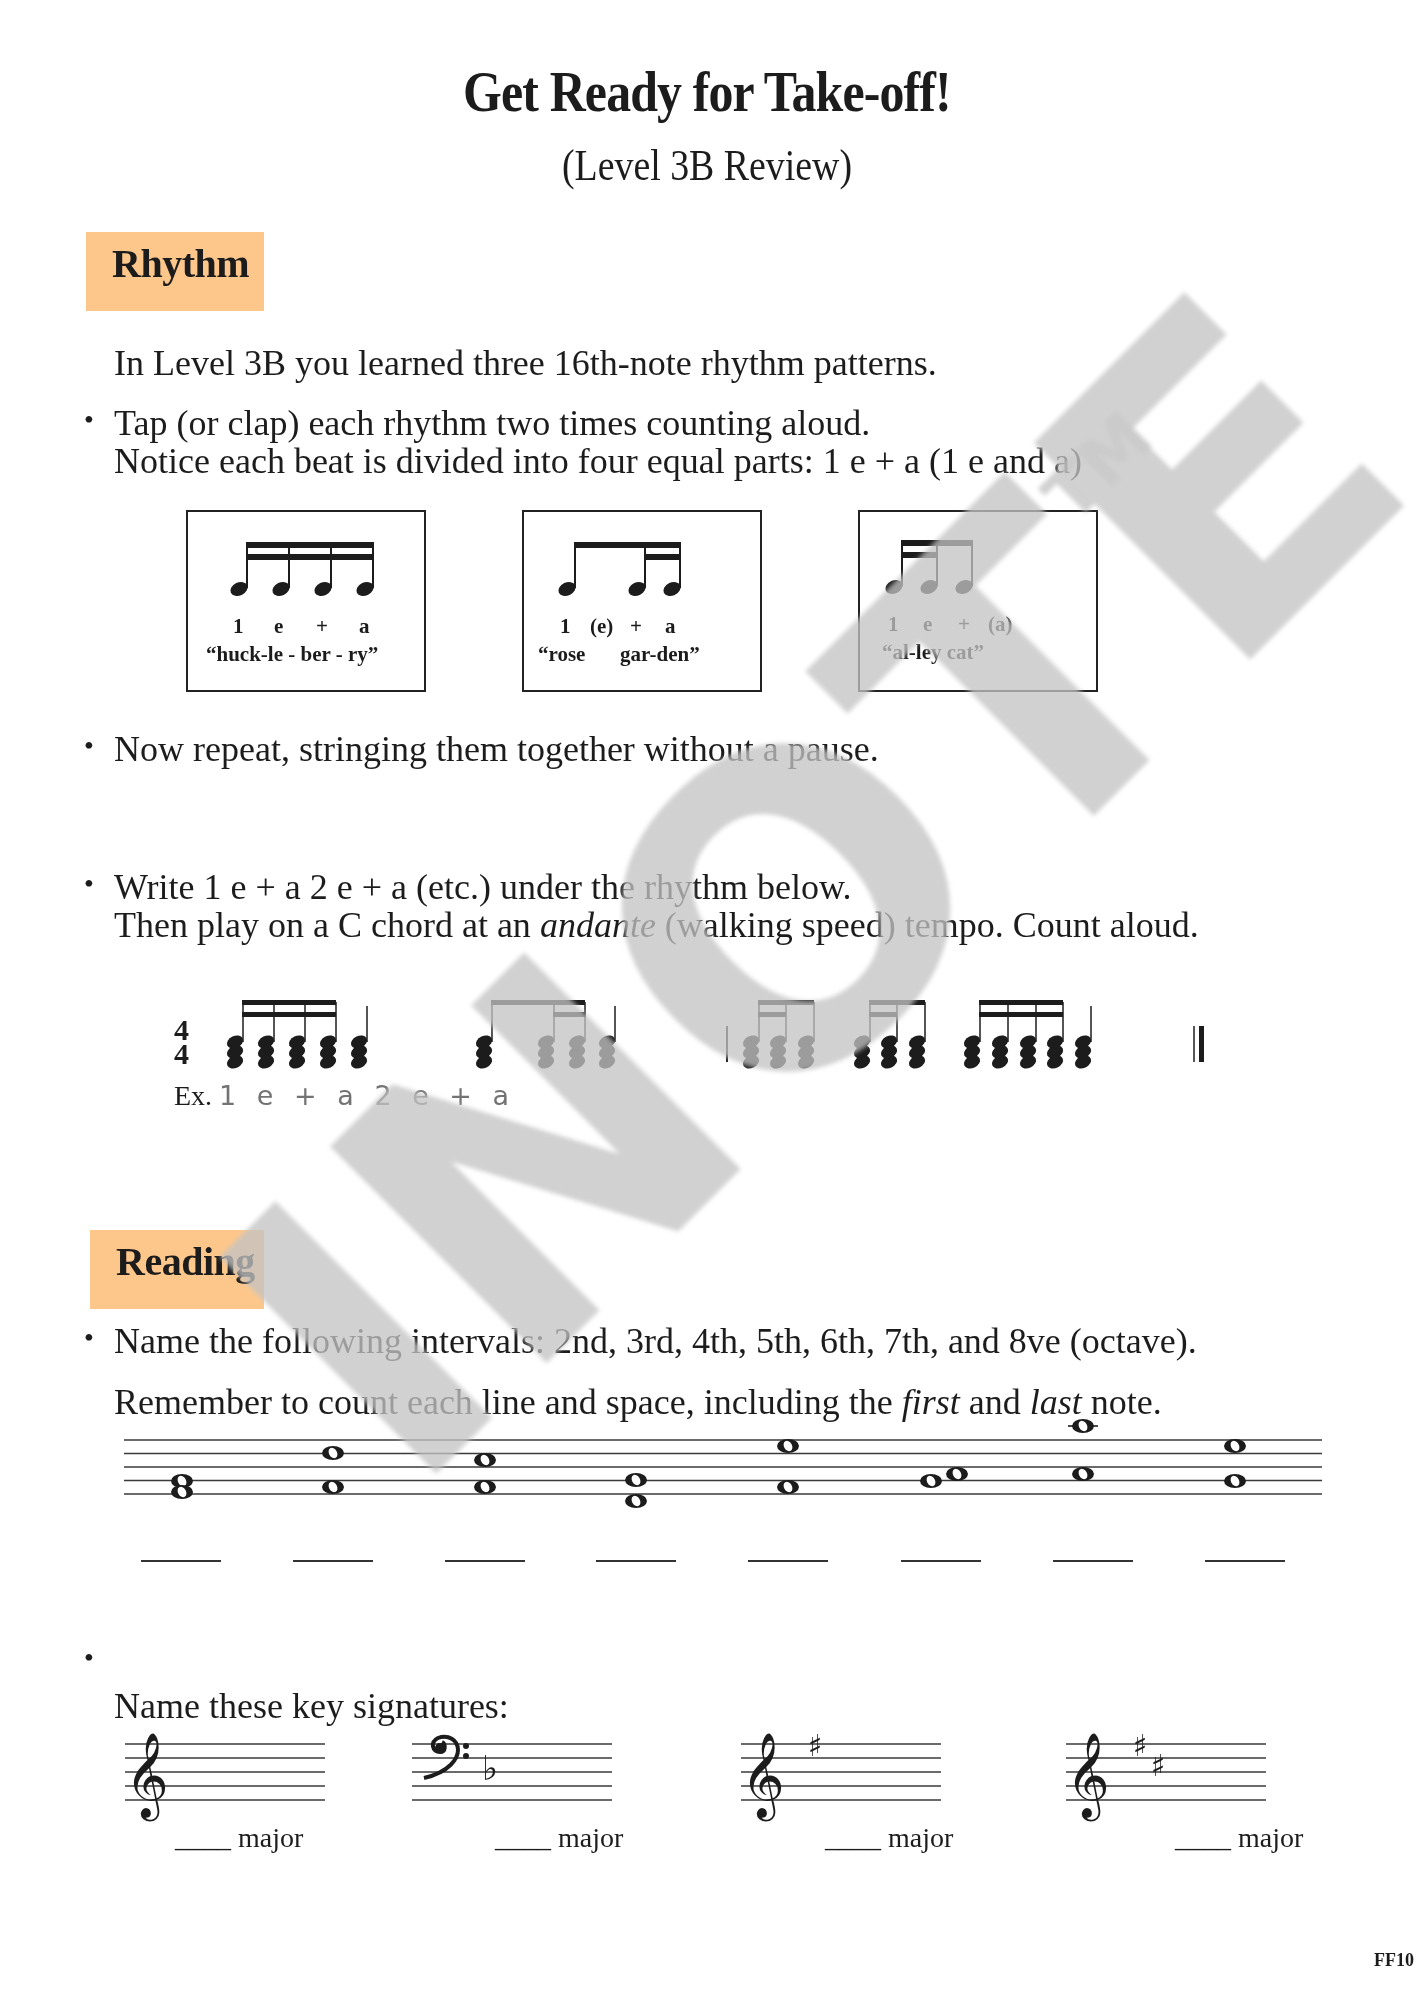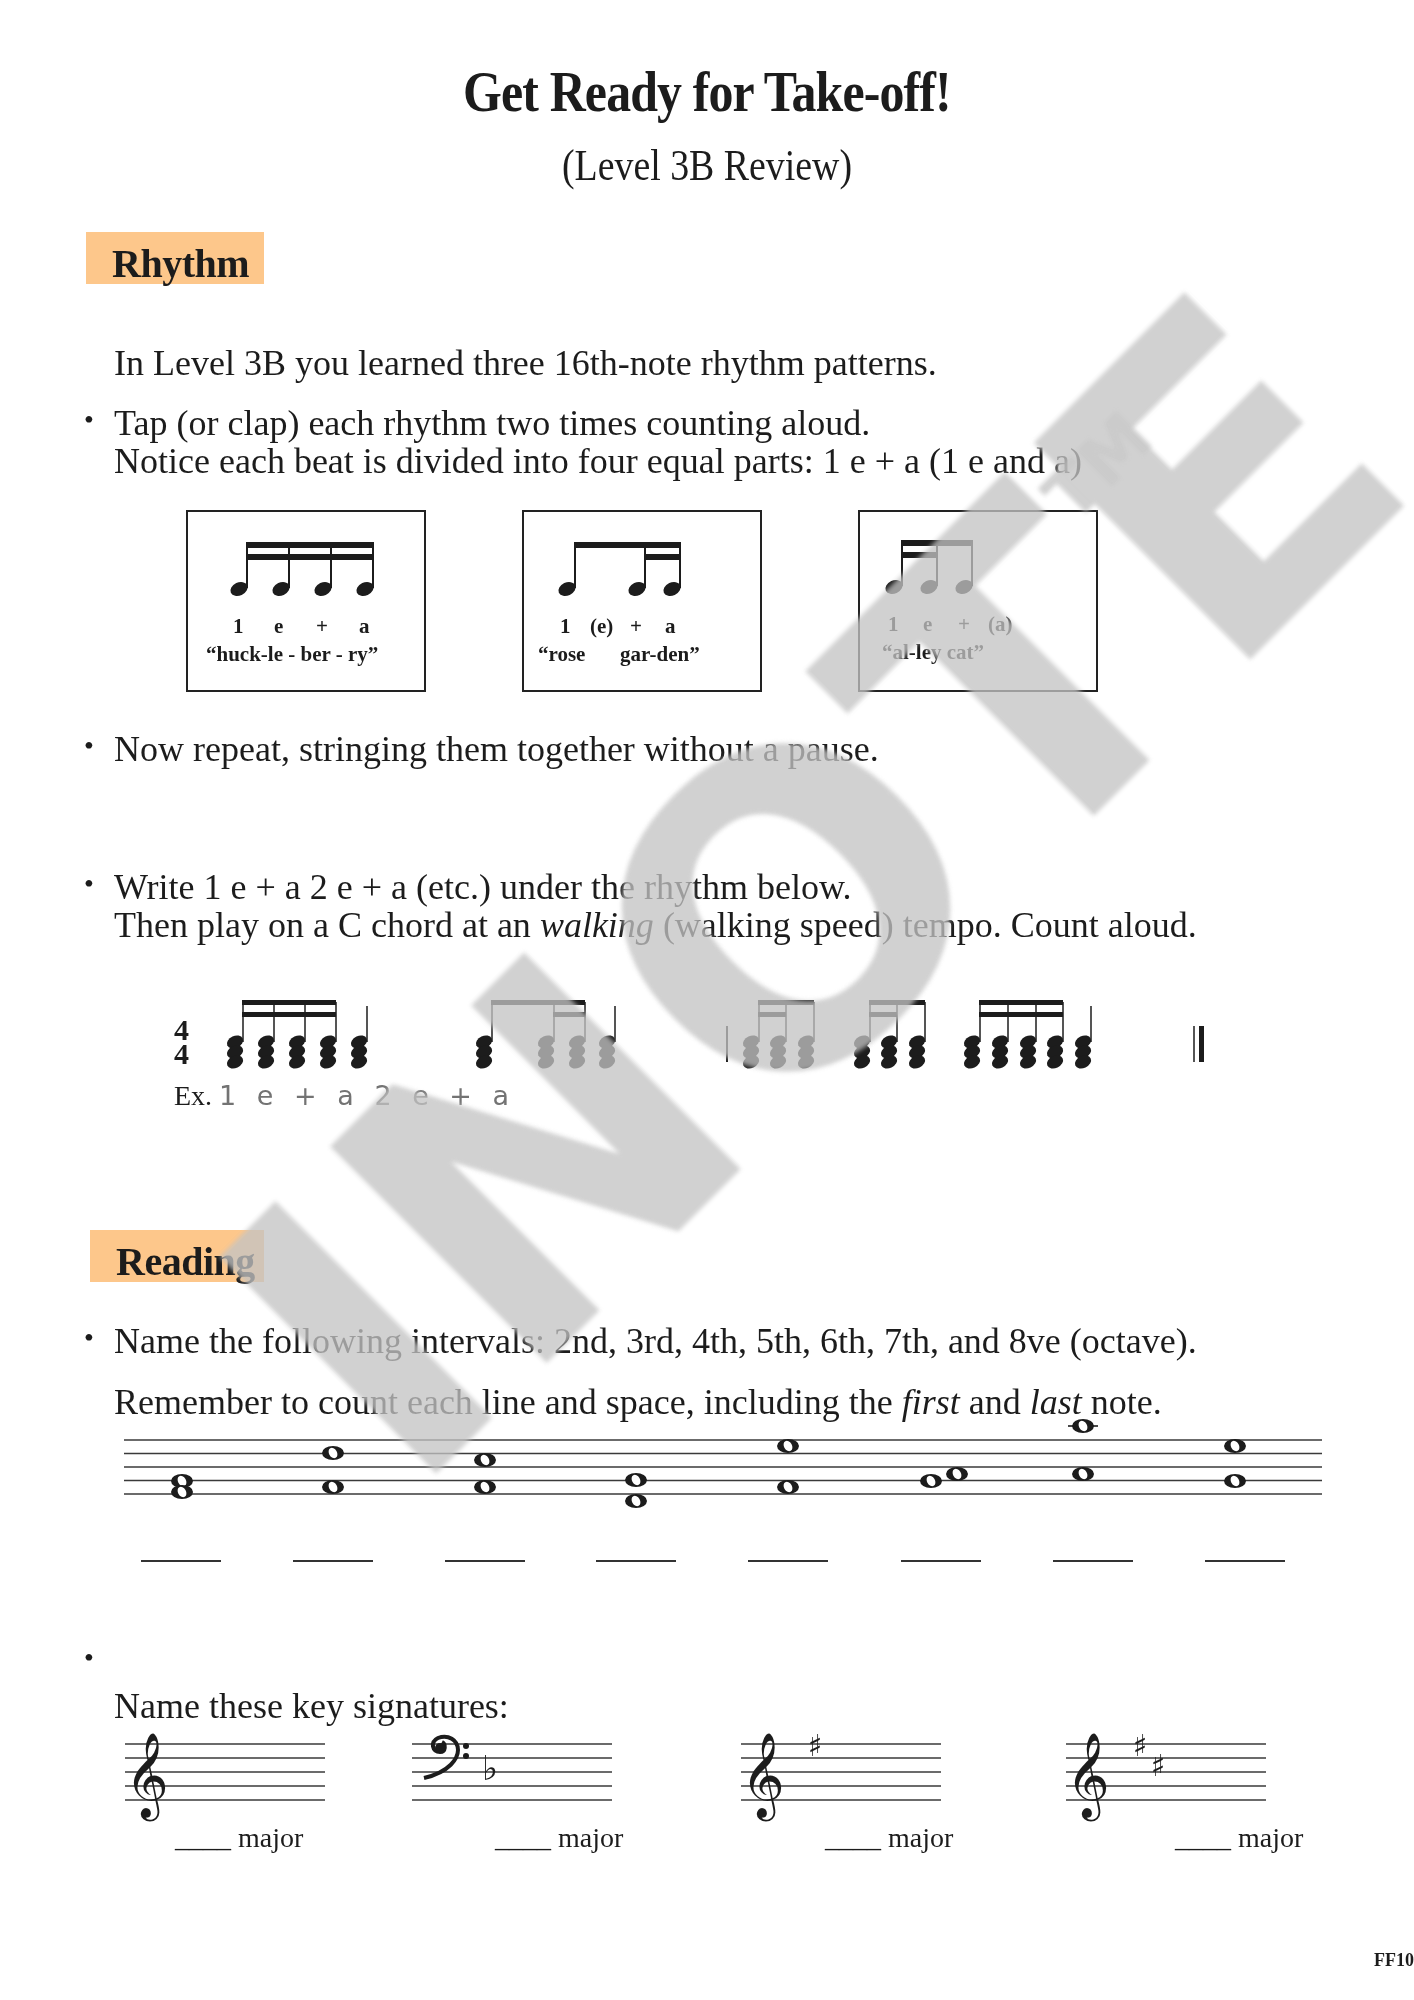--- a/index.html
+++ b/index.html
@@ -4,21 +4,21 @@
   <style>
     html, body { margin: 0; padding: 0; background: #ffffff; }
     body { width: 1414px; height: 2000px; position: relative; overflow: hidden;
            font-family: "Liberation Serif", "DejaVu Serif", serif; color: #1c1c1c; }
     .abs { position: absolute; }
     .title { left: 0; width: 1414px; top: 58px; text-align: center;
              font-size: 58px; font-weight: bold; letter-spacing: -1px;
              transform: scaleX(0.86); transform-origin: 707px 0; }
     .subtitle { left: 0; width: 1414px; top: 140px; text-align: center;
                 font-size: 44px; transform: scaleX(0.86); transform-origin: 707px 0; }
-    .section-head { background: #fdc78b; height: 52px; font-weight: bold; font-size: 40px;
+    .section-head { background: #fdc78b; height: 79px; font-weight: bold; font-size: 40px;
                     line-height: 64px; padding: 0 26px; box-sizing: border-box;
                     letter-spacing: -0.5px; }
     .text { font-size: 36px; line-height: 38px; white-space: nowrap; }
     .bullet { font-size: 28px; }
     .rbox { border: 2px solid #222; background: transparent; box-sizing: border-box; }
     .count { font-family: "Liberation Serif", serif; font-weight: bold; font-size: 21px; white-space: nowrap; }
     .example { font-size: 28px; white-space: nowrap; }
     .ex-grey { font-family: "DejaVu Sans", sans-serif; color: #737373; font-size: 27px; letter-spacing: 6px; }
     .blank { font-size: 28px; white-space: nowrap; }
     .footer-code { right: 0; top: 1950px; font-size: 18px; font-weight: bold; white-space: nowrap; }
@@ -101,21 +101,21 @@
   <span class="abs count" style="left:98px; top:100px;">+</span>
   <span class="abs count" style="left:128px; top:100px;">(a)</span>
   <span class="abs count" style="left:22px; top:128px;">“al-ley cat”</span>
 </div>
 
 <div class="abs bullet" style="left:84px; top:730px;">•</div>
 <div class="abs text" style="left:114px; top:730px;">Now repeat, stringing them together without a pause.</div>
 
 <div class="abs bullet" style="left:84px; top:868px;">•</div>
 <div class="abs text" style="left:114px; top:868px;">Write 1  e  +  a   2  e  +  a (etc.) under the rhythm below.</div>
-<div class="abs text" style="left:114px; top:906px;"><span>Then play on a C chord at an </span><i>walking</i><span> (walking speed) tempo. Count aloud.</span></div>
+<div class="abs text" style="left:114px; top:906px;"><span>Then play on a C chord at an </span><i>andante</i><span> (walking speed) tempo. Count aloud.</span></div>
 
 <div class="abs" style="left:0; top:980px; width:1414px; height:100px;">
   <svg width="1414" height="100">
     <defs>
       <g id="chordhead">
         <ellipse cx="0" cy="0" rx="8.5" ry="6" transform="rotate(-25)"></ellipse>
         <ellipse cx="0" cy="10" rx="8.5" ry="6" transform="rotate(-25 0 10)"></ellipse>
         <ellipse cx="0" cy="20" rx="8.5" ry="6" transform="rotate(-25 0 20)"></ellipse>
       </g>
     </defs>

